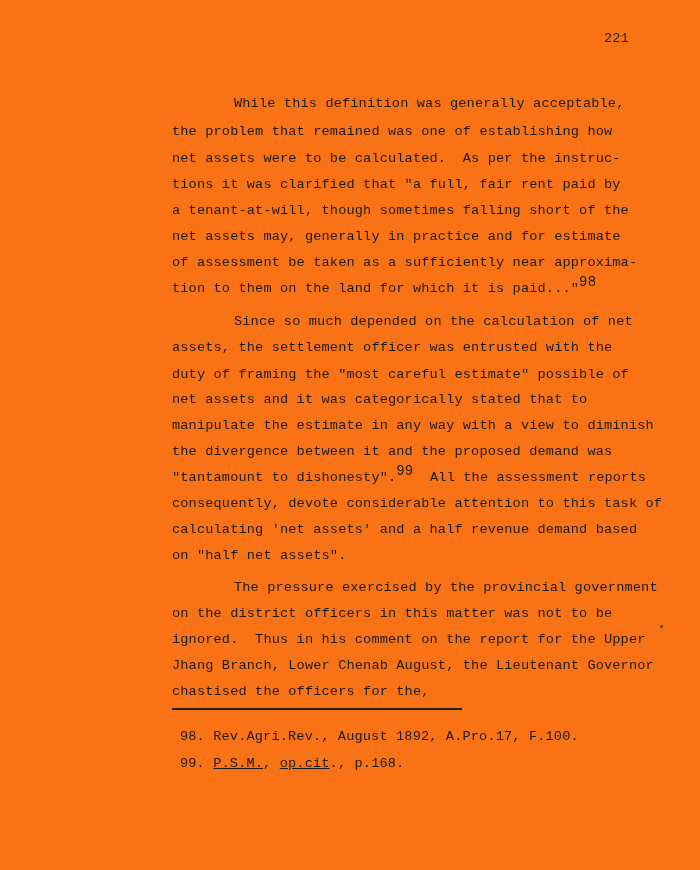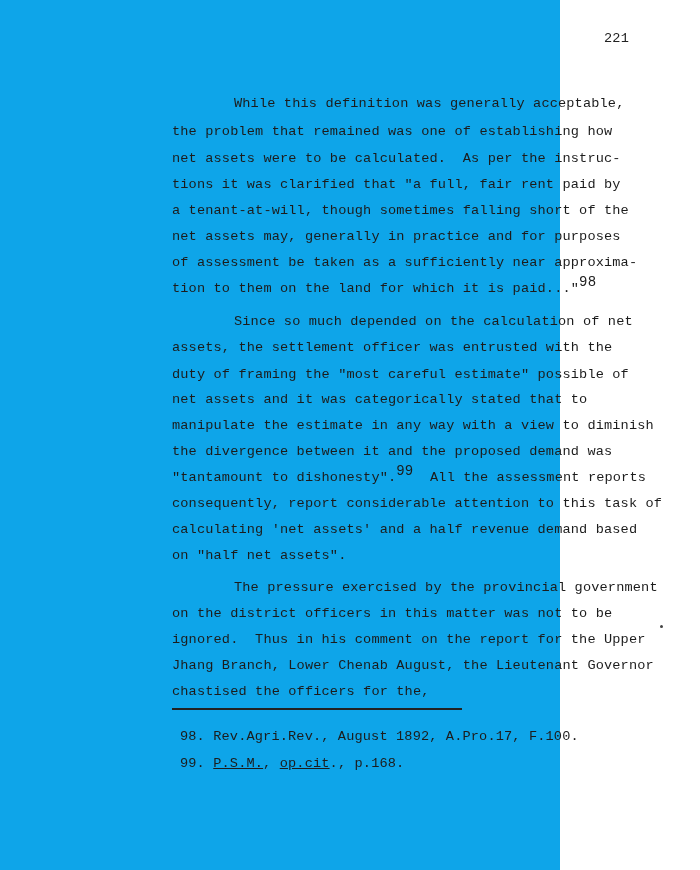--- a/index.html
+++ b/index.html
@@ -1,19 +1,19 @@
 <!DOCTYPE html>
 <html><head>
   <meta charset="utf-8">
   <style>
     html, body { margin: 0; padding: 0; background: #ffffff; }
     body { width: 700px; height: 870px; position: relative; overflow: hidden; }
     .page {
-      position: absolute; left: 0; top: 0; width: 560px; height: 870px;
-      background: #0ea5e9; color: #1a1a1a;
+      position: absolute; left: 0; top: 0; width: 700px; height: 870px;
+      background: #f97316; color: #1a1a1a;
       font-family: "Liberation Mono", "DejaVu Sans Mono", monospace;
       font-size: 13.6px;
     }
     .page-number {
       position: absolute; left: 604px; top: 31px;
       font-size: 13.6px; letter-spacing: 0.2px; color: #222;
     }
     .line {
       position: absolute; left: 172px; white-space: pre;
       line-height: 16px; letter-spacing: 0.15px; color: #1c1c1c;
@@ -34,34 +34,34 @@
 <div class="page">
 
   <div class="page-number">221</div>
 
   <div>
     <div class="line indent" style="top:96px">While this definition was generally acceptable,</div>
     <div class="line" style="top:124px">the problem that remained was one of establishing how</div>
     <div class="line" style="top:151px">net assets were to be calculated.  As per the instruc-</div>
     <div class="line" style="top:177px">tions it was clarified that "a full, fair rent paid by</div>
     <div class="line" style="top:203px">a tenant-at-will, though sometimes falling short of the</div>
-    <div class="line" style="top:229px">net assets may, generally in practice and for purposes</div>
+    <div class="line" style="top:229px">net assets may, generally in practice and for estimate</div>
     <div class="line" style="top:255px">of assessment be taken as a sufficiently near approxima-</div>
     <div class="line" style="top:281px"><span>tion to them on the land for which it is paid..."</span><sup class="fn">98</sup></div>
   </div>
 
   <div>
     <div class="line indent" style="top:314px">Since so much depended on the calculation of net</div>
     <div class="line" style="top:340px">assets, the settlement officer was entrusted with the</div>
     <div class="line" style="top:367px">duty of framing the "most careful estimate" possible of</div>
     <div class="line" style="top:392px">net assets and it was categorically stated that to</div>
     <div class="line" style="top:418px">manipulate the estimate in any way with a view to diminish</div>
     <div class="line" style="top:444px">the divergence between it and the proposed demand was</div>
     <div class="line" style="top:470px"><span>"tantamount to dishonesty".</span><sup class="fn">99</sup><span>  All the assessment reports</span></div>
-    <div class="line" style="top:496px">consequently, report considerable attention to this task of</div>
+    <div class="line" style="top:496px">consequently, devote considerable attention to this task of</div>
     <div class="line" style="top:522px">calculating 'net assets' and a half revenue demand based</div>
     <div class="line" style="top:548px">on "half net assets".</div>
   </div>
 
   <div>
     <div class="line indent" style="top:580px">The pressure exercised by the provincial government</div>
     <div class="line" style="top:606px">on the district officers in this matter was not to be</div>
     <div class="line" style="top:632px">ignored.  Thus in his comment on the report for the Upper</div>
     <div class="line" style="top:658px">Jhang Branch, Lower Chenab August, the Lieutenant Governor</div>
     <div class="line" style="top:684px">chastised the officers for the,</div>

